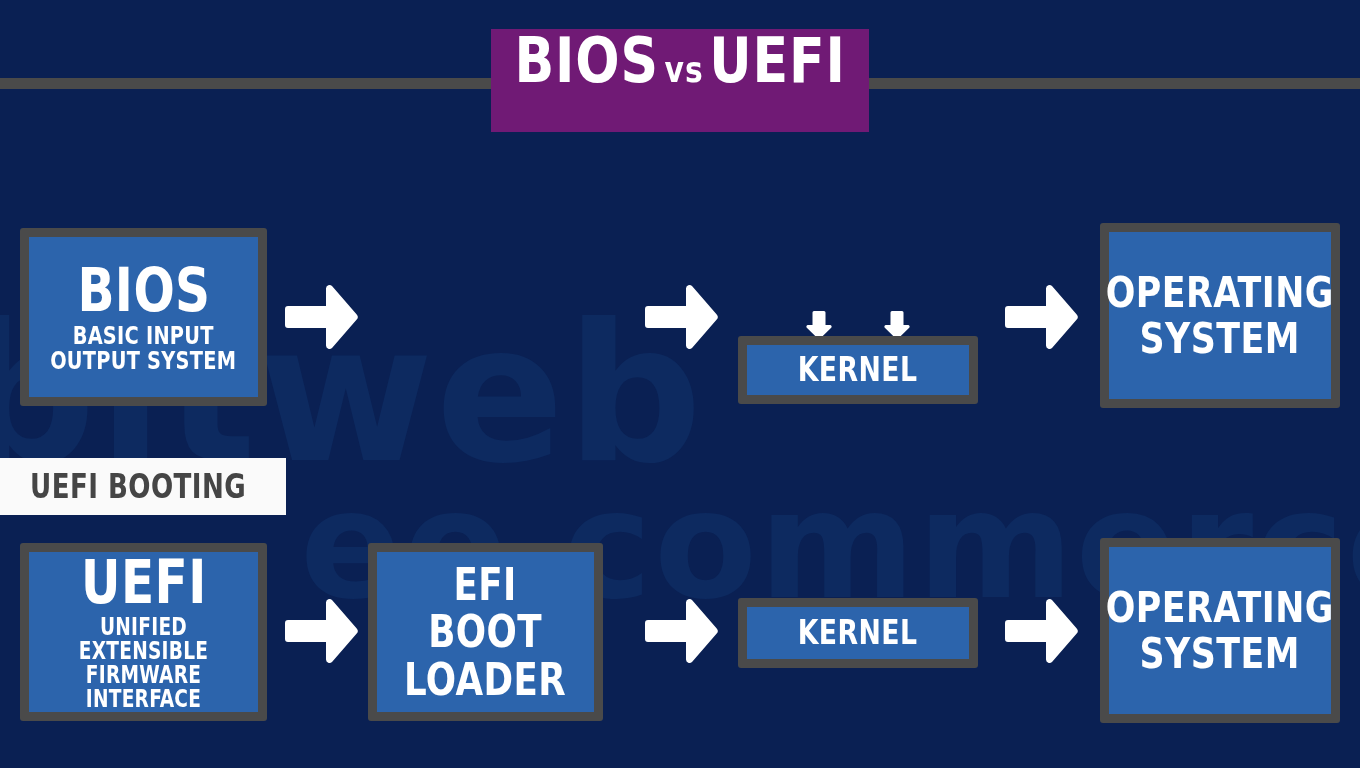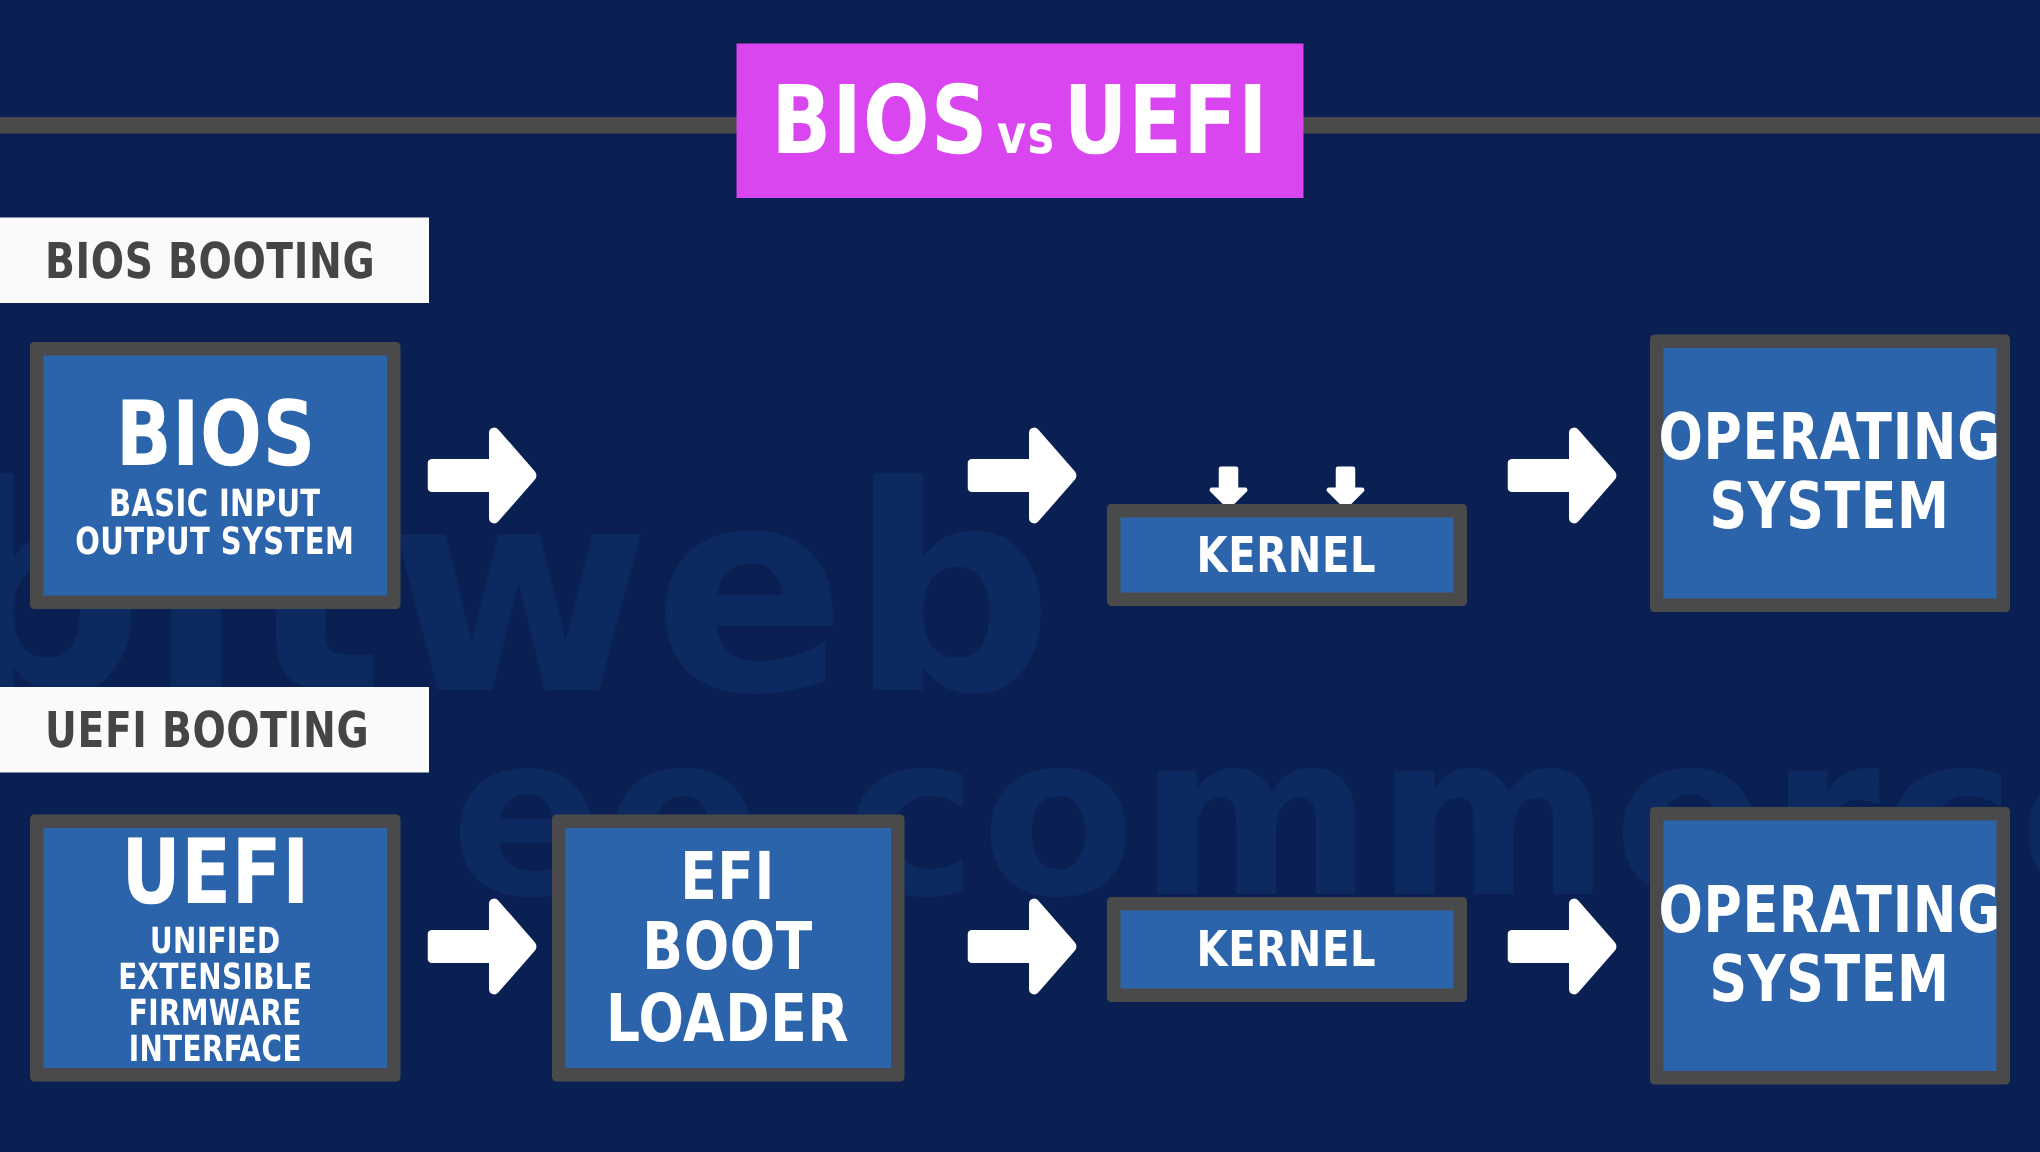--- a/index.html
+++ b/index.html
@@ -59,23 +59,23 @@
     width: 1360px;
     height: 11px;
     background: #4a4a4a;
   }
   .title-banner {
     position: absolute;
     left: 491px;
     top: 29px;
     width: 378px;
     height: 103px;
-    background: #d946ef;
+    background: #701a75;
     display: flex;
-    align-items: center;
+    align-items: flex-start;
     justify-content: center;
   }
   .title-text {
     color: #ffffff;
     font-family: "DejaVu Sans Condensed", "Liberation Sans Narrow", "Liberation Sans", sans-serif;
     font-weight: 700;
     font-size: 63px;
     letter-spacing: 1px;
     line-height: 1;
     transform: scaleX(0.92);
@@ -212,23 +212,20 @@
 <div id="canvas">
 
   <div class="watermark wm-1">bitweb</div>
   <div class="watermark wm-2">eo commerce</div>
 
   <div class="title-rule"></div>
   <div class="title-banner">
     <div class="title-text"><span>BIOS</span><span class="vs">vs</span><span>UEFI</span></div>
   </div>
 
-  <div class="section-banner" id="banner-bios">
-    <span class="section-label">BIOS BOOTING</span>
-  </div>
 
   <div class="node" id="node-bios">
     <div class="node-inner">
       <div class="node-title">BIOS</div>
       <div class="node-sub">BASIC INPUT
 OUTPUT SYSTEM</div>
     </div>
   </div>
 
   <div class="arrow-right" id="arrow-r1-1">

